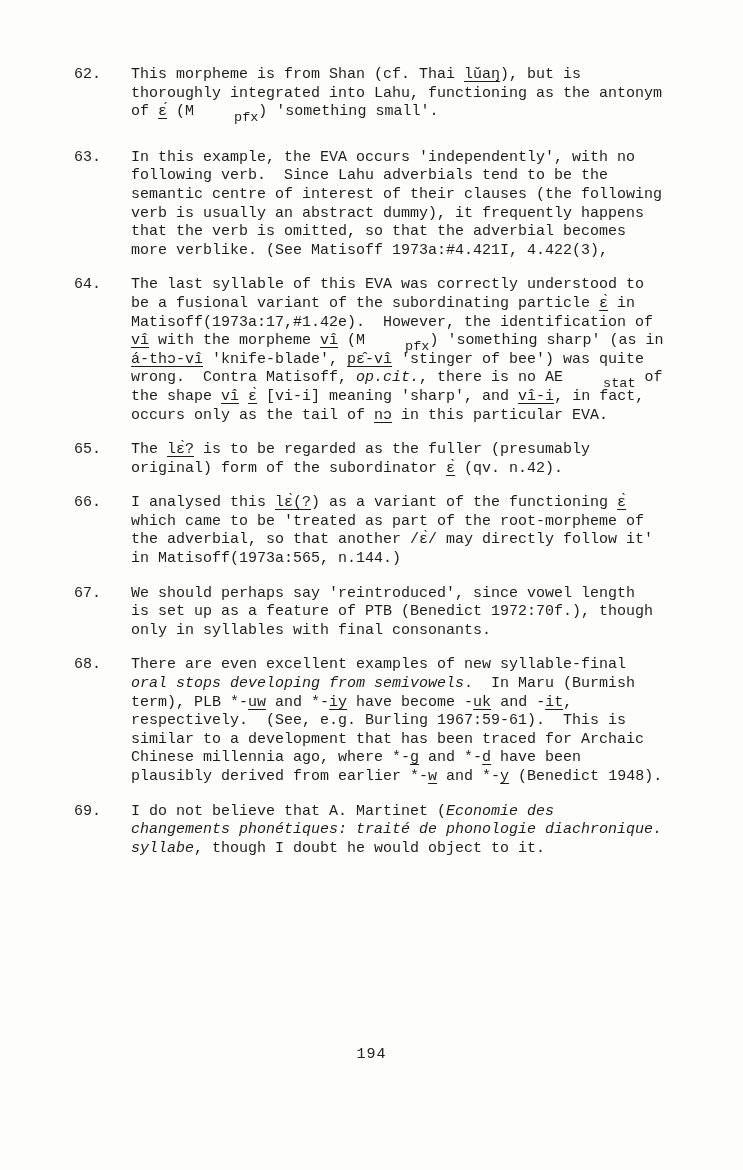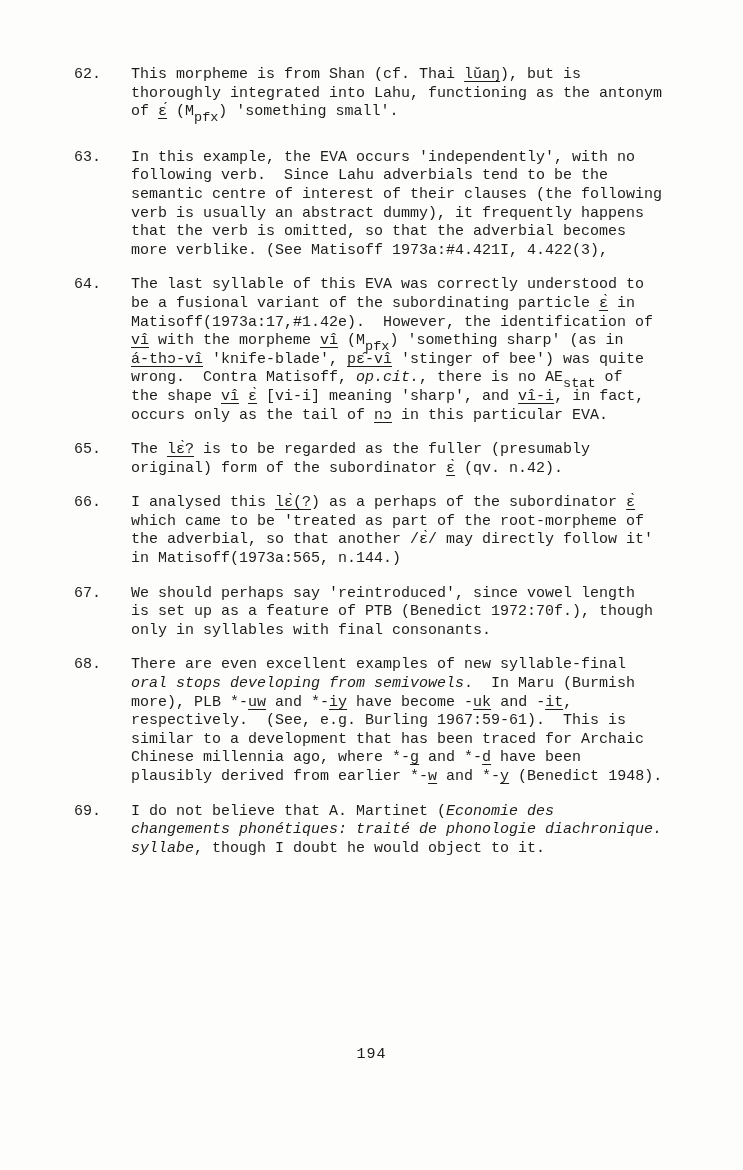--- a/index.html
+++ b/index.html
@@ -31,20 +31,21 @@
   .u {
     text-decoration:underline;
     text-decoration-thickness:1.2px;
     text-underline-offset:3px;
   }
   .i { font-style:italic; }
   .sub {
     position:relative;
     top:0.42em;
     font-size:0.9em;
+    margin-left:40px;
   }
   .pageno {
     position:absolute;
     left:0; top:1046px;
     width:100%;
     text-align:center;
     letter-spacing:1px;
   }
 </style>
 </head>
@@ -87,40 +88,40 @@
       <div class="fn">
         <span class="num">65.</span>
         <div class="body">
           <div class="line"><span>The </span><span class="u">lɛ̀?</span><span> is to be regarded as the fuller (presumably</span></div>
           <div class="line"><span>original) form of the subordinator </span><span class="u">ɛ̀</span><span> (qv. n.42).</span></div>
         </div>
       </div>
       <div class="fn">
         <span class="num">66.</span>
         <div class="body">
-          <div class="line"><span>I analysed this </span><span class="u">lɛ̀(?</span><span>) as a perhaps of the subordinator </span><span class="u">ɛ̀</span></div>
+          <div class="line"><span>I analysed this </span><span class="u">lɛ̀(?</span><span>) as a variant of the functioning </span><span class="u">ɛ̀</span></div>
           <div class="line"><span>which came to be 'treated as part of the root-morpheme of</span></div>
           <div class="line"><span>the adverbial, so that another /ɛ̀/ may directly follow it'</span></div>
           <div class="line"><span>in Matisoff(1973a:565, n.144.)</span></div>
         </div>
       </div>
       <div class="fn">
         <span class="num">67.</span>
         <div class="body">
           <div class="line"><span>We should perhaps say 'reintroduced', since vowel length</span></div>
           <div class="line"><span>is set up as a feature of PTB (Benedict 1972:70f.), though</span></div>
           <div class="line"><span>only in syllables with final consonants.</span></div>
         </div>
       </div>
       <div class="fn">
         <span class="num">68.</span>
         <div class="body">
           <div class="line"><span>There are even excellent examples of new syllable-final</span></div>
           <div class="line"><span class="i">oral stops developing from semivowels</span><span>.  In Maru (Burmish</span></div>
-          <div class="line"><span>more), PLB *-</span><span class="u">uw</span><span> and *-</span><span class="u">iy</span><span> have become -</span><span class="u">uk</span><span> and -</span><span class="u">it</span><span>,</span></div>
+          <div class="line"><span>term), PLB *-</span><span class="u">uw</span><span> and *-</span><span class="u">iy</span><span> have become -</span><span class="u">uk</span><span> and -</span><span class="u">it</span><span>,</span></div>
           <div class="line"><span>respectively.  (See, e.g. Burling 1967:59-61).  This is</span></div>
           <div class="line"><span>similar to a development that has been traced for Archaic</span></div>
           <div class="line"><span>Chinese millennia ago, where *-</span><span class="u">g</span><span> and *-</span><span class="u">d</span><span> have been</span></div>
           <div class="line"><span>plausibly derived from earlier *-</span><span class="u">w</span><span> and *-</span><span class="u">y</span><span> (Benedict 1948).</span></div>
         </div>
       </div>
       <div class="fn">
         <span class="num">69.</span>
         <div class="body">
           <div class="line"><span>I do not believe that A. Martinet (</span><span class="i">Economie des</span></div>

